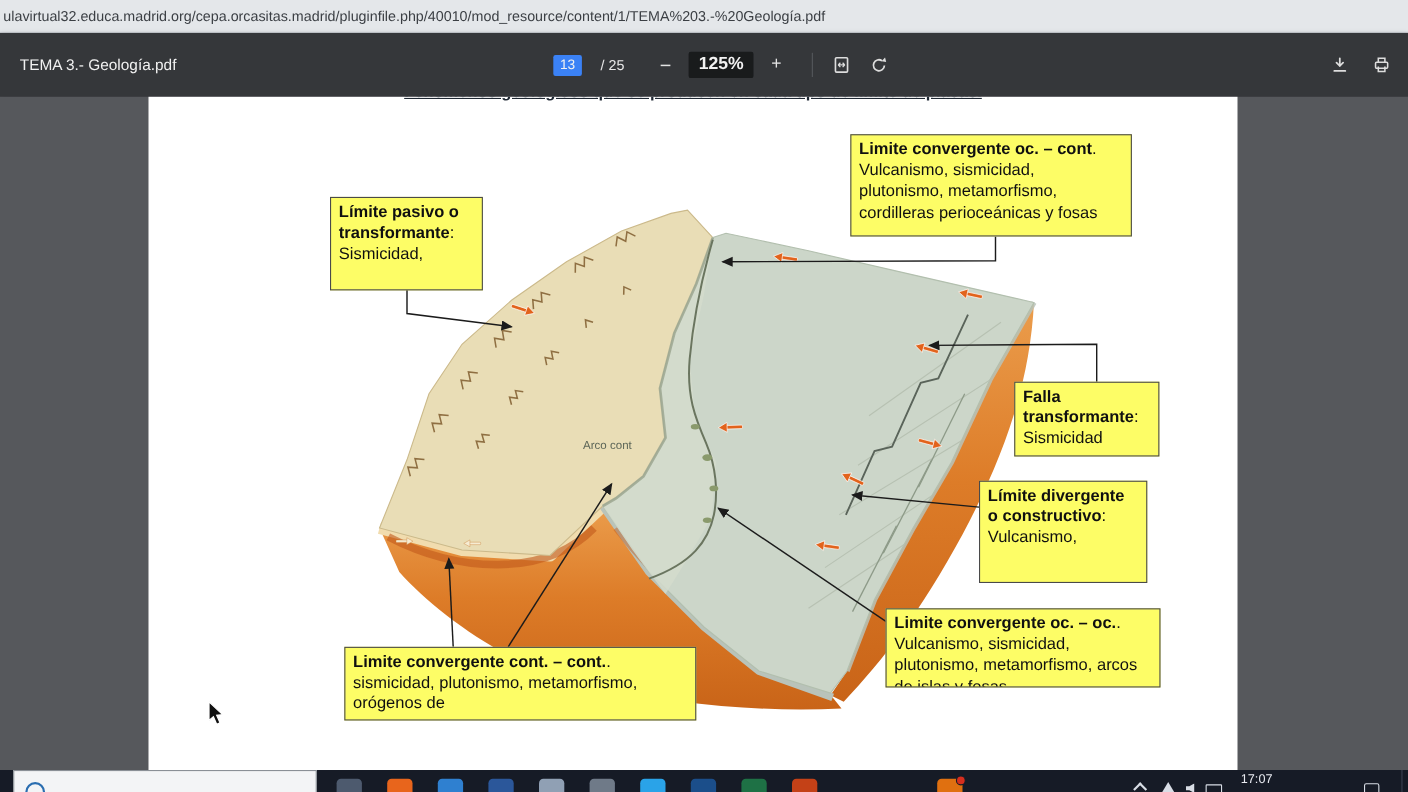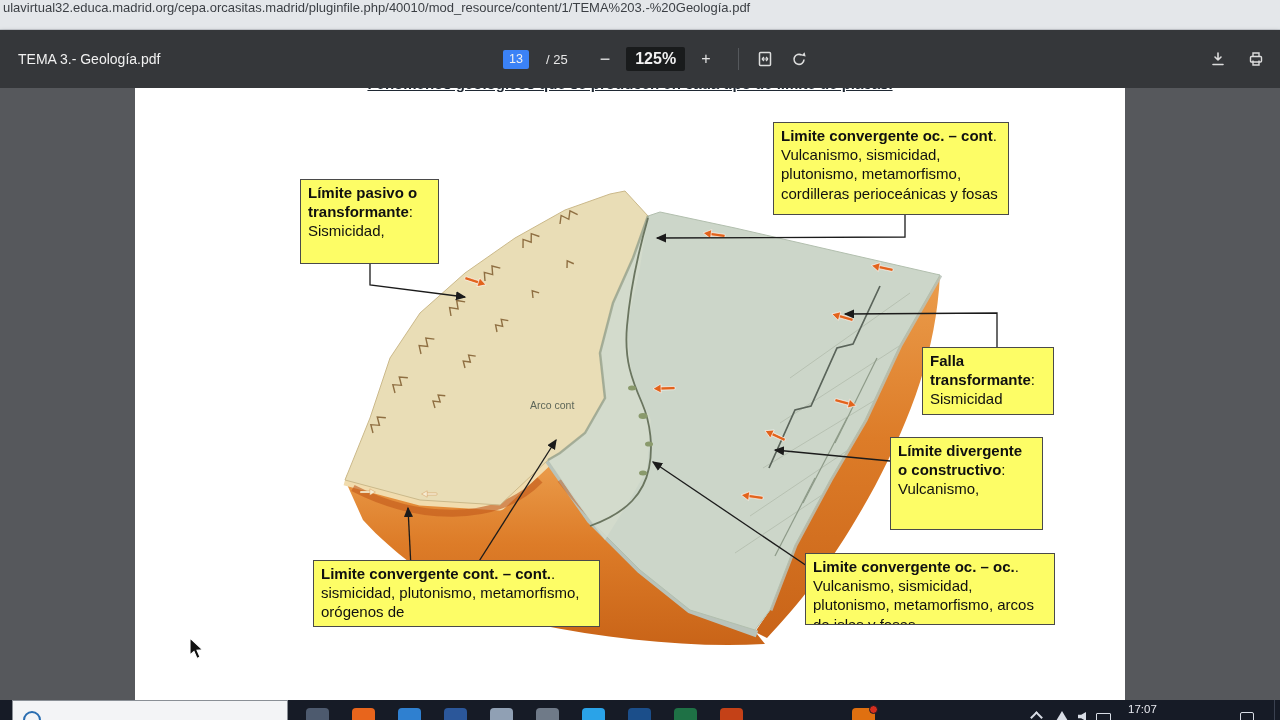--- a/index.html
+++ b/index.html
@@ -1,20 +1,20 @@
 <!DOCTYPE html>
 <html><head>
 <meta charset="utf-8">
 <style>
   html,body{margin:0;padding:0;background:#222;}
   *{box-sizing:border-box;font-family:"Liberation Sans", sans-serif;}
   .screen{position:relative;width:1280px;height:720px;overflow:hidden;background:#56585c;}
 
   
-  .url-bar{position:absolute;left:0;top:0;width:1280px;height:30px;background:#e4e7ea;border-bottom:1px solid #c9cdd2;display:flex;}
+  .url-bar{position:absolute;left:0;top:0;width:1280px;height:30px;background:#e4e7ea;border-bottom:1px solid #c9cdd2;display:flex;align-items:center;}
   .url-text{font-size:13px;color:#3b3f44;padding-left:3px;white-space:nowrap;}
 
   
   .pdf-toolbar{position:absolute;left:0;top:30px;width:1280px;height:58px;background:#35373a;box-shadow:0 2px 5px rgba(0,0,0,.35);}
   .pdf-title{position:absolute;left:18px;top:0;height:58px;display:flex;align-items:center;font-size:14px;color:#f1f1f1;}
   .tb-center{position:absolute;left:503px;top:0;height:58px;display:flex;align-items:center;color:#e8e8e8;}
   .page-input{width:26px;height:19px;background:#3b82f6;border:none;border-radius:2px;color:#f1f1f1;text-align:center;font-size:12.5px;}
   .page-total{margin-left:17px;font-size:13px;}
   .tb-btn{margin-left:30px;background:none;border:none;color:#e3e3e3;font-size:18px;line-height:1;cursor:default;padding:0 2px;}
   .tb-btn.plus{margin-left:14px;font-size:16px;}
@@ -203,37 +203,37 @@
           <path d="M327,500 L421,352" marker-end="url(#mArrow)"></path>
         </g>
 
         <path d="M55,550 l0,17 l4,-3.5 l3,7 l3,-1.4 l-3,-6.8 l5.4,-0.6 z" fill="#111111" stroke="#ffffff" stroke-width="1.1"></path>
       </svg>
 
       <div class="callout" style="left:165px;top:91px;width:139px;height:85px">
         <b>Límite pasivo o transformante</b><span>: Sismicidad,</span>
       </div>
 
-      <div class="callout" style="left:638px;top:34px;width:236px;height:93px">
+      <div class="callout" style="left:638px;top:34px;width:256px;height:93px">
         <b>Limite convergente oc. – cont</b><span>. Vulcanismo, sismicidad, plutonismo, metamorfismo, cordilleras perioceánicas y fosas</span>
       </div>
 
       <div class="callout" style="left:755px;top:349px;width:153px;height:93px">
         <b>Límite divergente o constructivo</b><span>: Vulcanismo,</span>
       </div>
 
       <div class="callout" style="left:787px;top:259px;width:132px;height:68px">
         <b>Falla transformante</b><span>: Sismicidad</span>
       </div>
 
       <div class="callout" style="left:670px;top:465px;width:250px;height:72px">
         <b>Limite convergente oc. – oc.</b><span>. Vulcanismo, sismicidad, plutonismo, metamorfismo, arcos de islas y fosas</span>
       </div>
 
-      <div class="callout" style="left:178px;top:472px;width:287px;height:67px">
+      <div class="callout" style="left:178px;top:500px;width:320px;height:67px">
         <b>Limite convergente cont. – cont.</b><span>. sismicidad,  plutonismo, metamorfismo,  orógenos de</span>
       </div>
 
       <div class="arc-label">Arco cont</div>
     </div>
   </div>
 
   <div class="taskbar">
     <div class="search-box">
       <span class="cortana-ring"></span>

